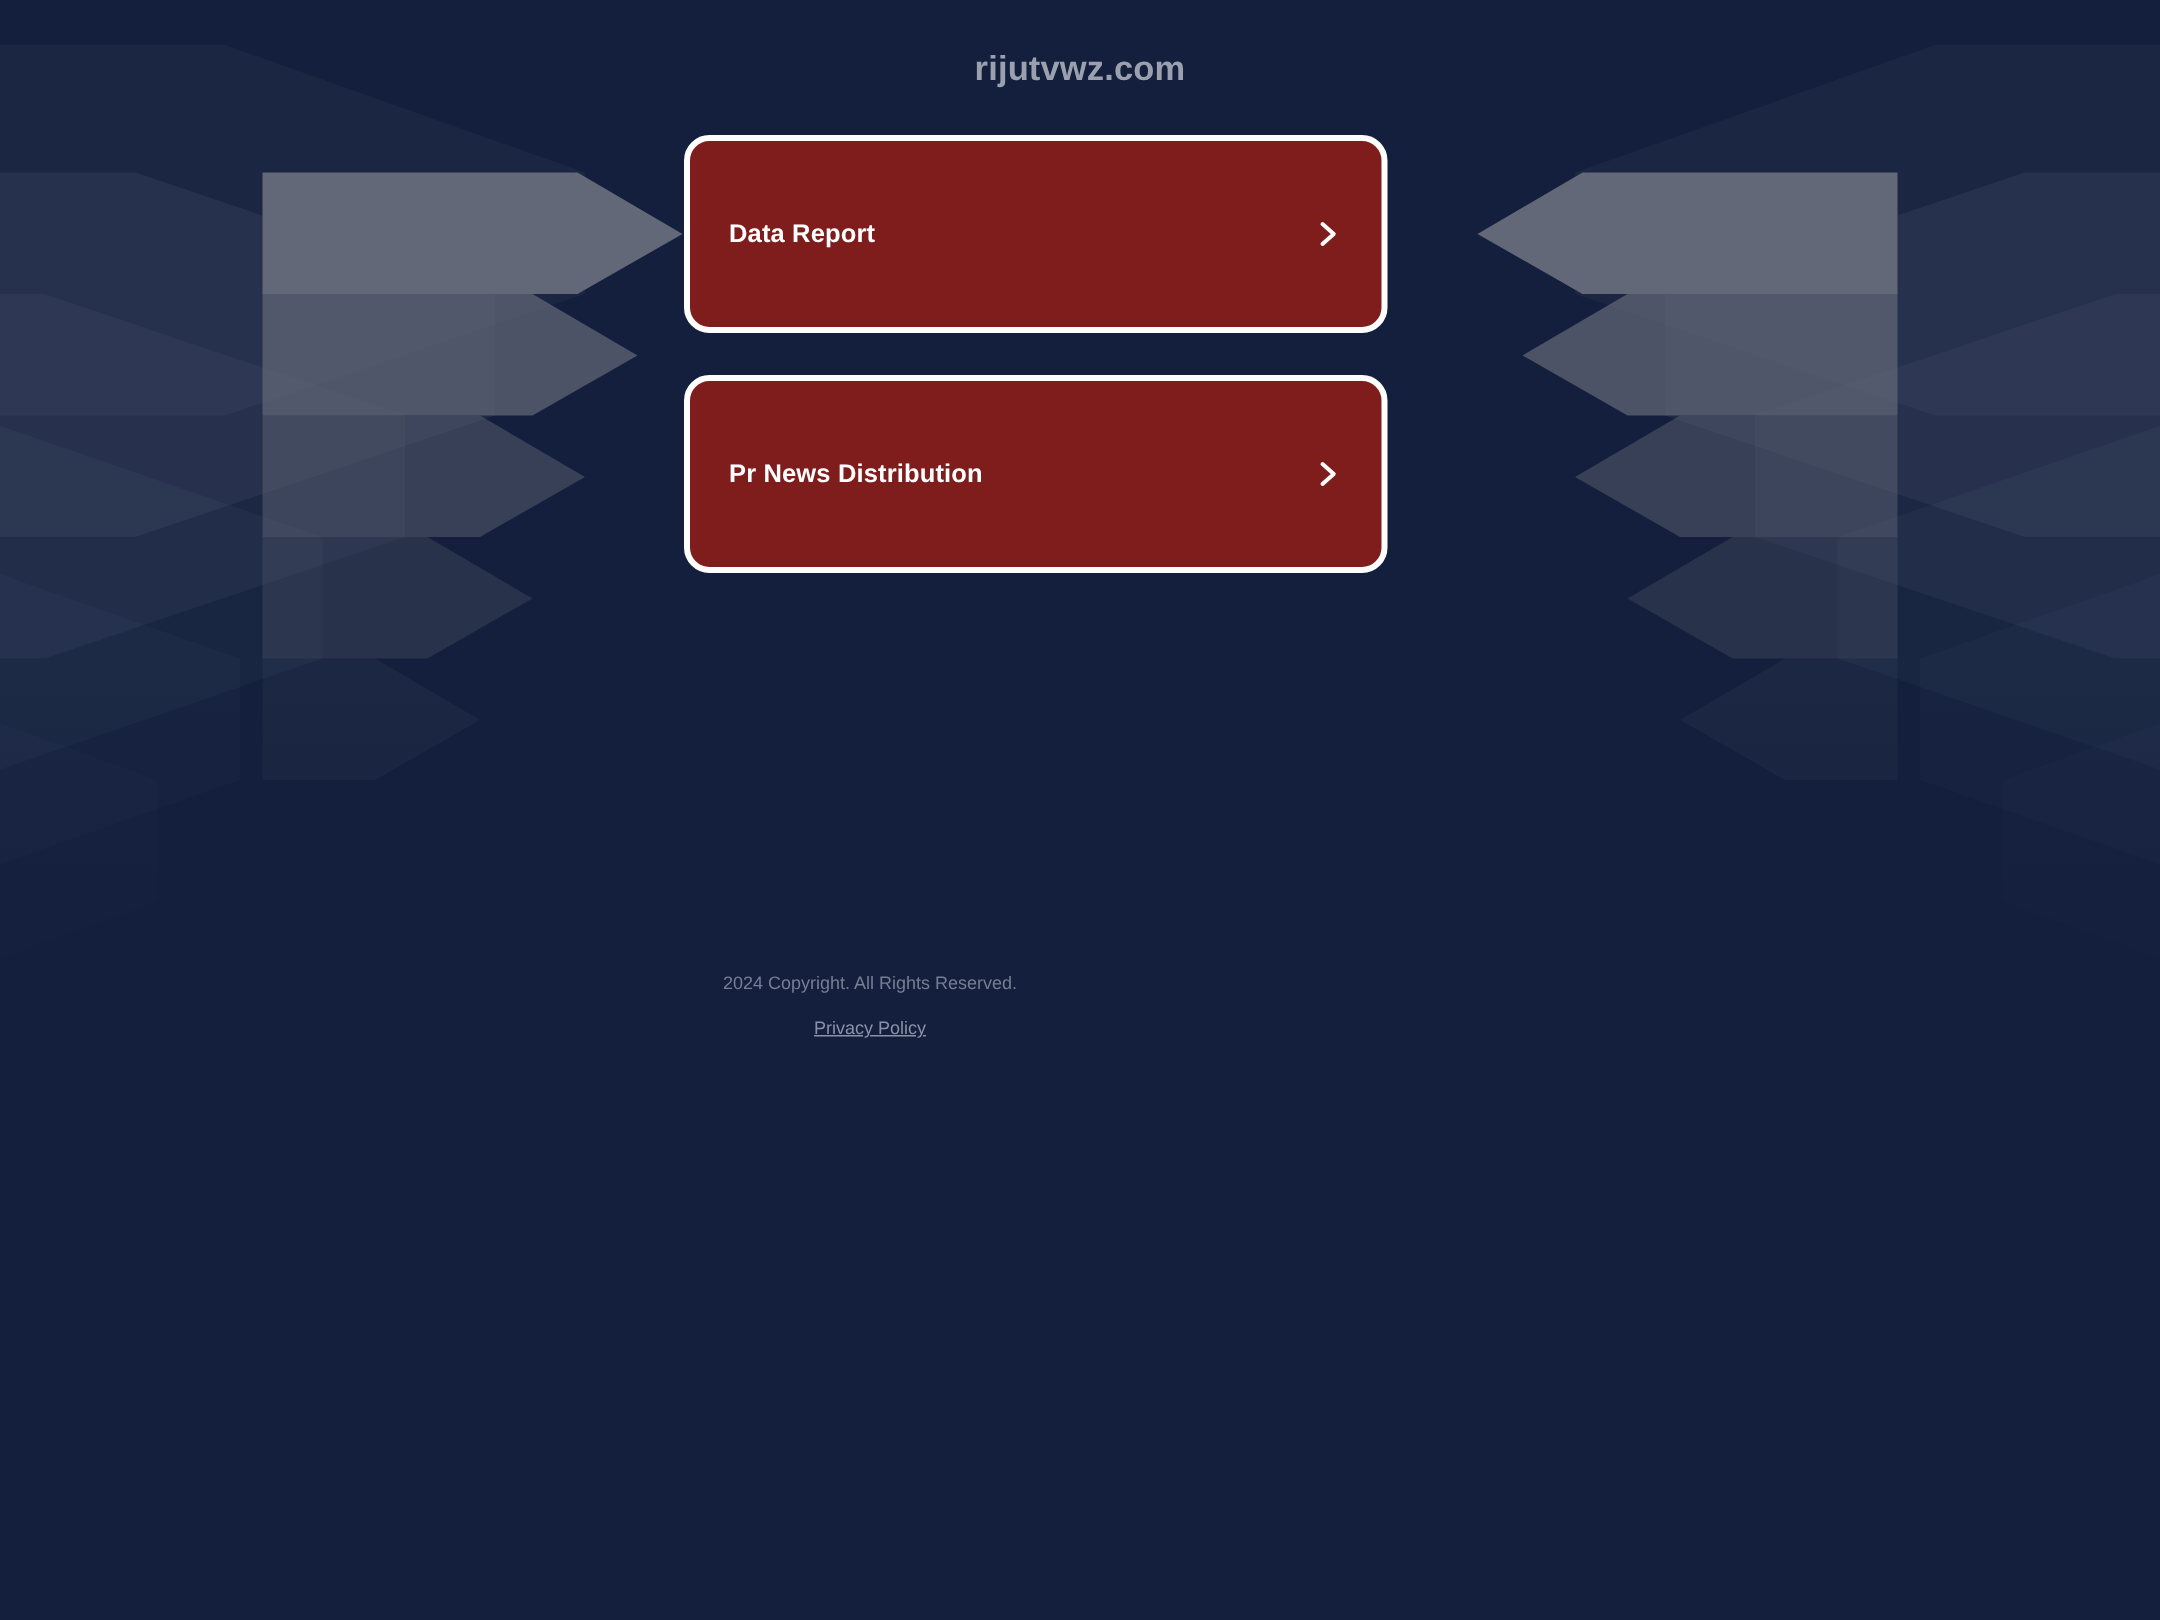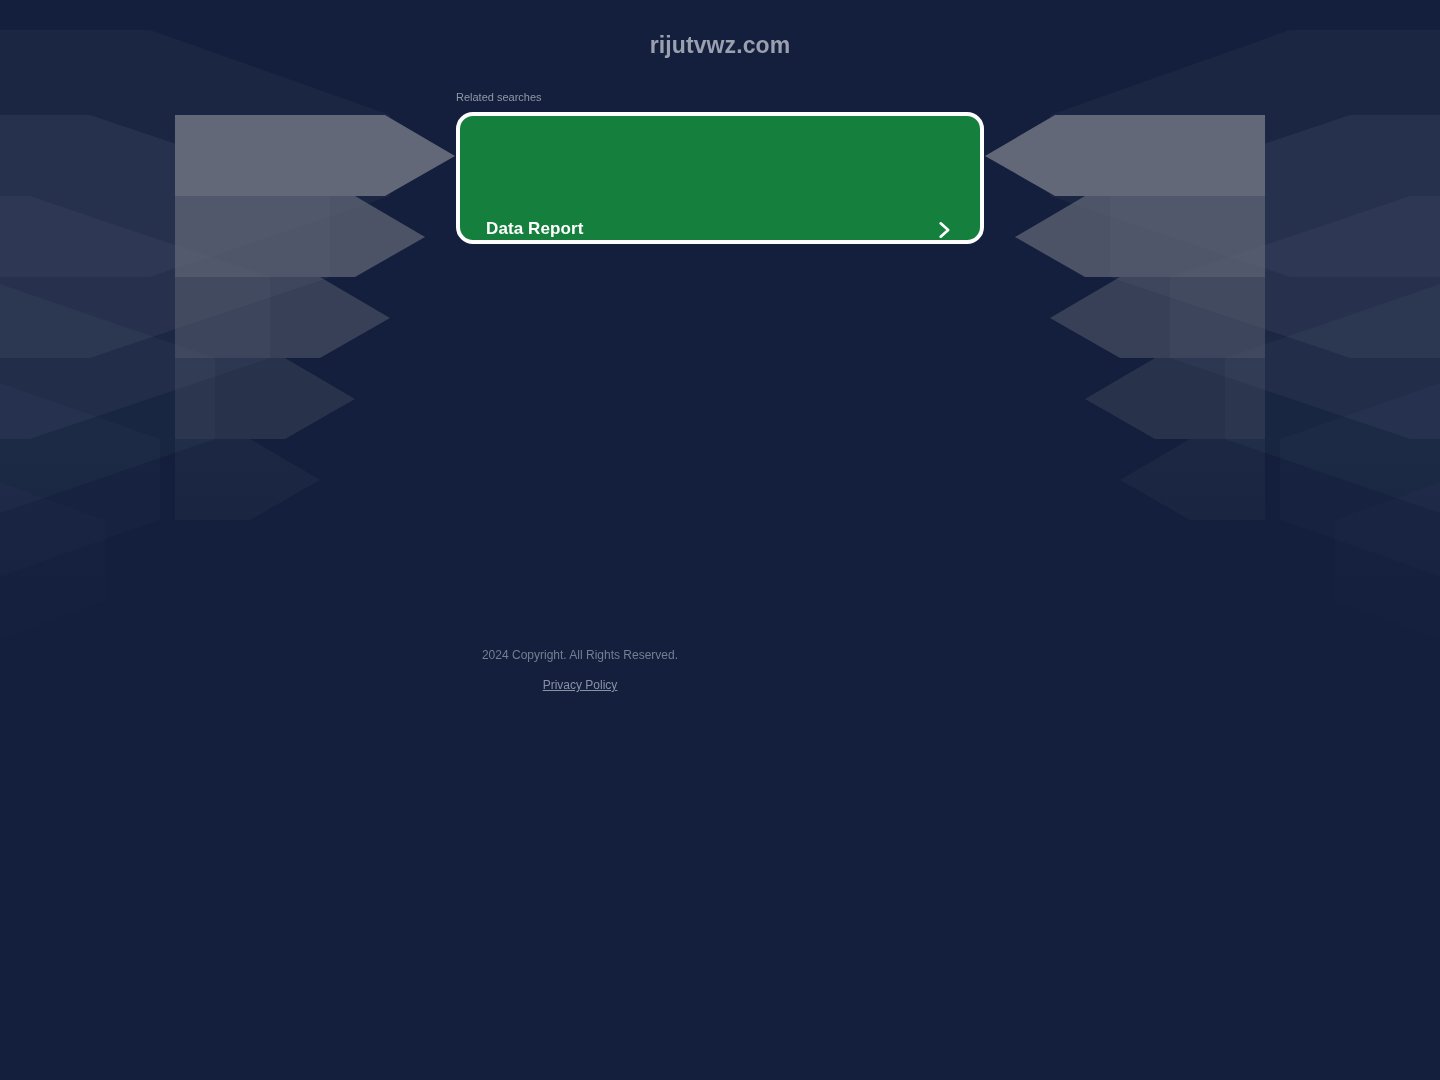--- a/index.html
+++ b/index.html
@@ -56,28 +56,28 @@
   .related-label {
     font-size: 11px;
     color: #9098a8;
     margin-bottom: 8px;
     padding-left: 0px;
     line-height: 14px;
   }
 
   .card {
     position: relative;
-    width: 528px;
+    width: 469px;
     height: 132px;
-    background: #15803d;
+    background: #7f1d1d;
     border: 4px solid #ffffff;
     border-radius: 17px;
     margin-bottom: 28px;
     display: flex;
-    align-items: flex-end;
+    align-items: center;
     justify-content: space-between;
     padding: 0 26px 0 26px;
     cursor: pointer;
   }
 
   .card-label {
     font-size: 17px;
     font-weight: bold;
     color: #ffffff;
     letter-spacing: 0.1px;
@@ -177,30 +177,35 @@
     </linearGradient>
   </defs>
 </svg>
 
 <div class="page">
 
   <div class="site-title">rijutvwz.com</div>
 
   <div class="results">
 
-    <div class="related-label">Related searches</div>
 
     <div class="card">
       <span class="card-label">Data Report</span>
       <svg class="chevron" viewBox="0 0 24 24" fill="none" stroke="#ffffff" stroke-width="3.2" stroke-linecap="round" stroke-linejoin="round" aria-hidden="true">
         <polyline points="8,4 17,12 8,20"></polyline>
       </svg>
     </div>
 
 
+    <div class="card">
+      <span class="card-label">Pr News Distribution</span>
+      <svg class="chevron" viewBox="0 0 24 24" fill="none" stroke="#ffffff" stroke-width="3.2" stroke-linecap="round" stroke-linejoin="round" aria-hidden="true">
+        <polyline points="8,4 17,12 8,20"></polyline>
+      </svg>
+    </div>
 
   </div>
 
   <div class="footer">
     <div class="copyright">2024 Copyright. All Rights Reserved.</div>
     <a class="privacy-link" href="#">Privacy Policy</a>
   </div>
 
 </div>
 

